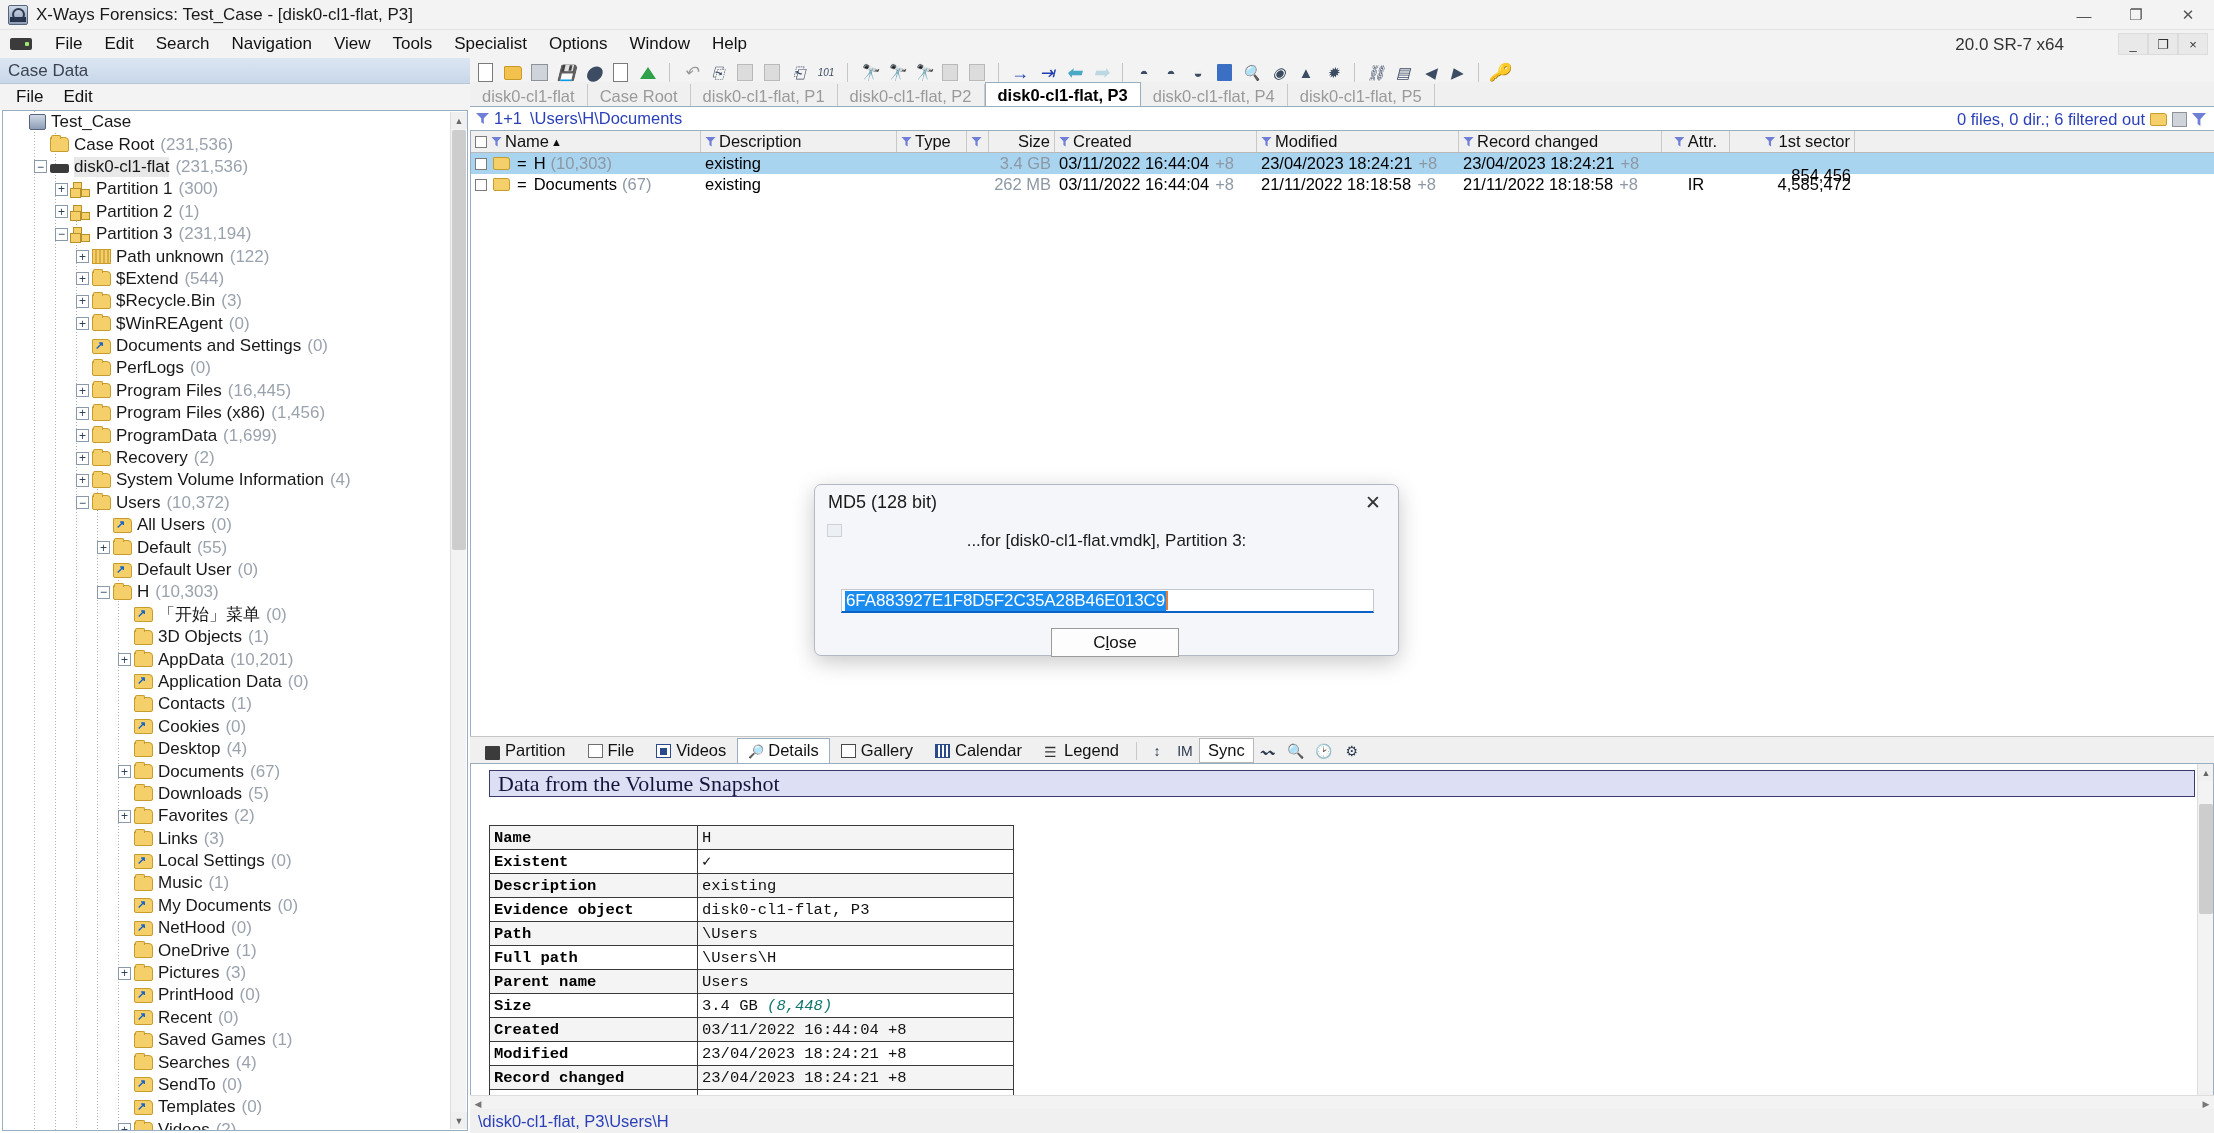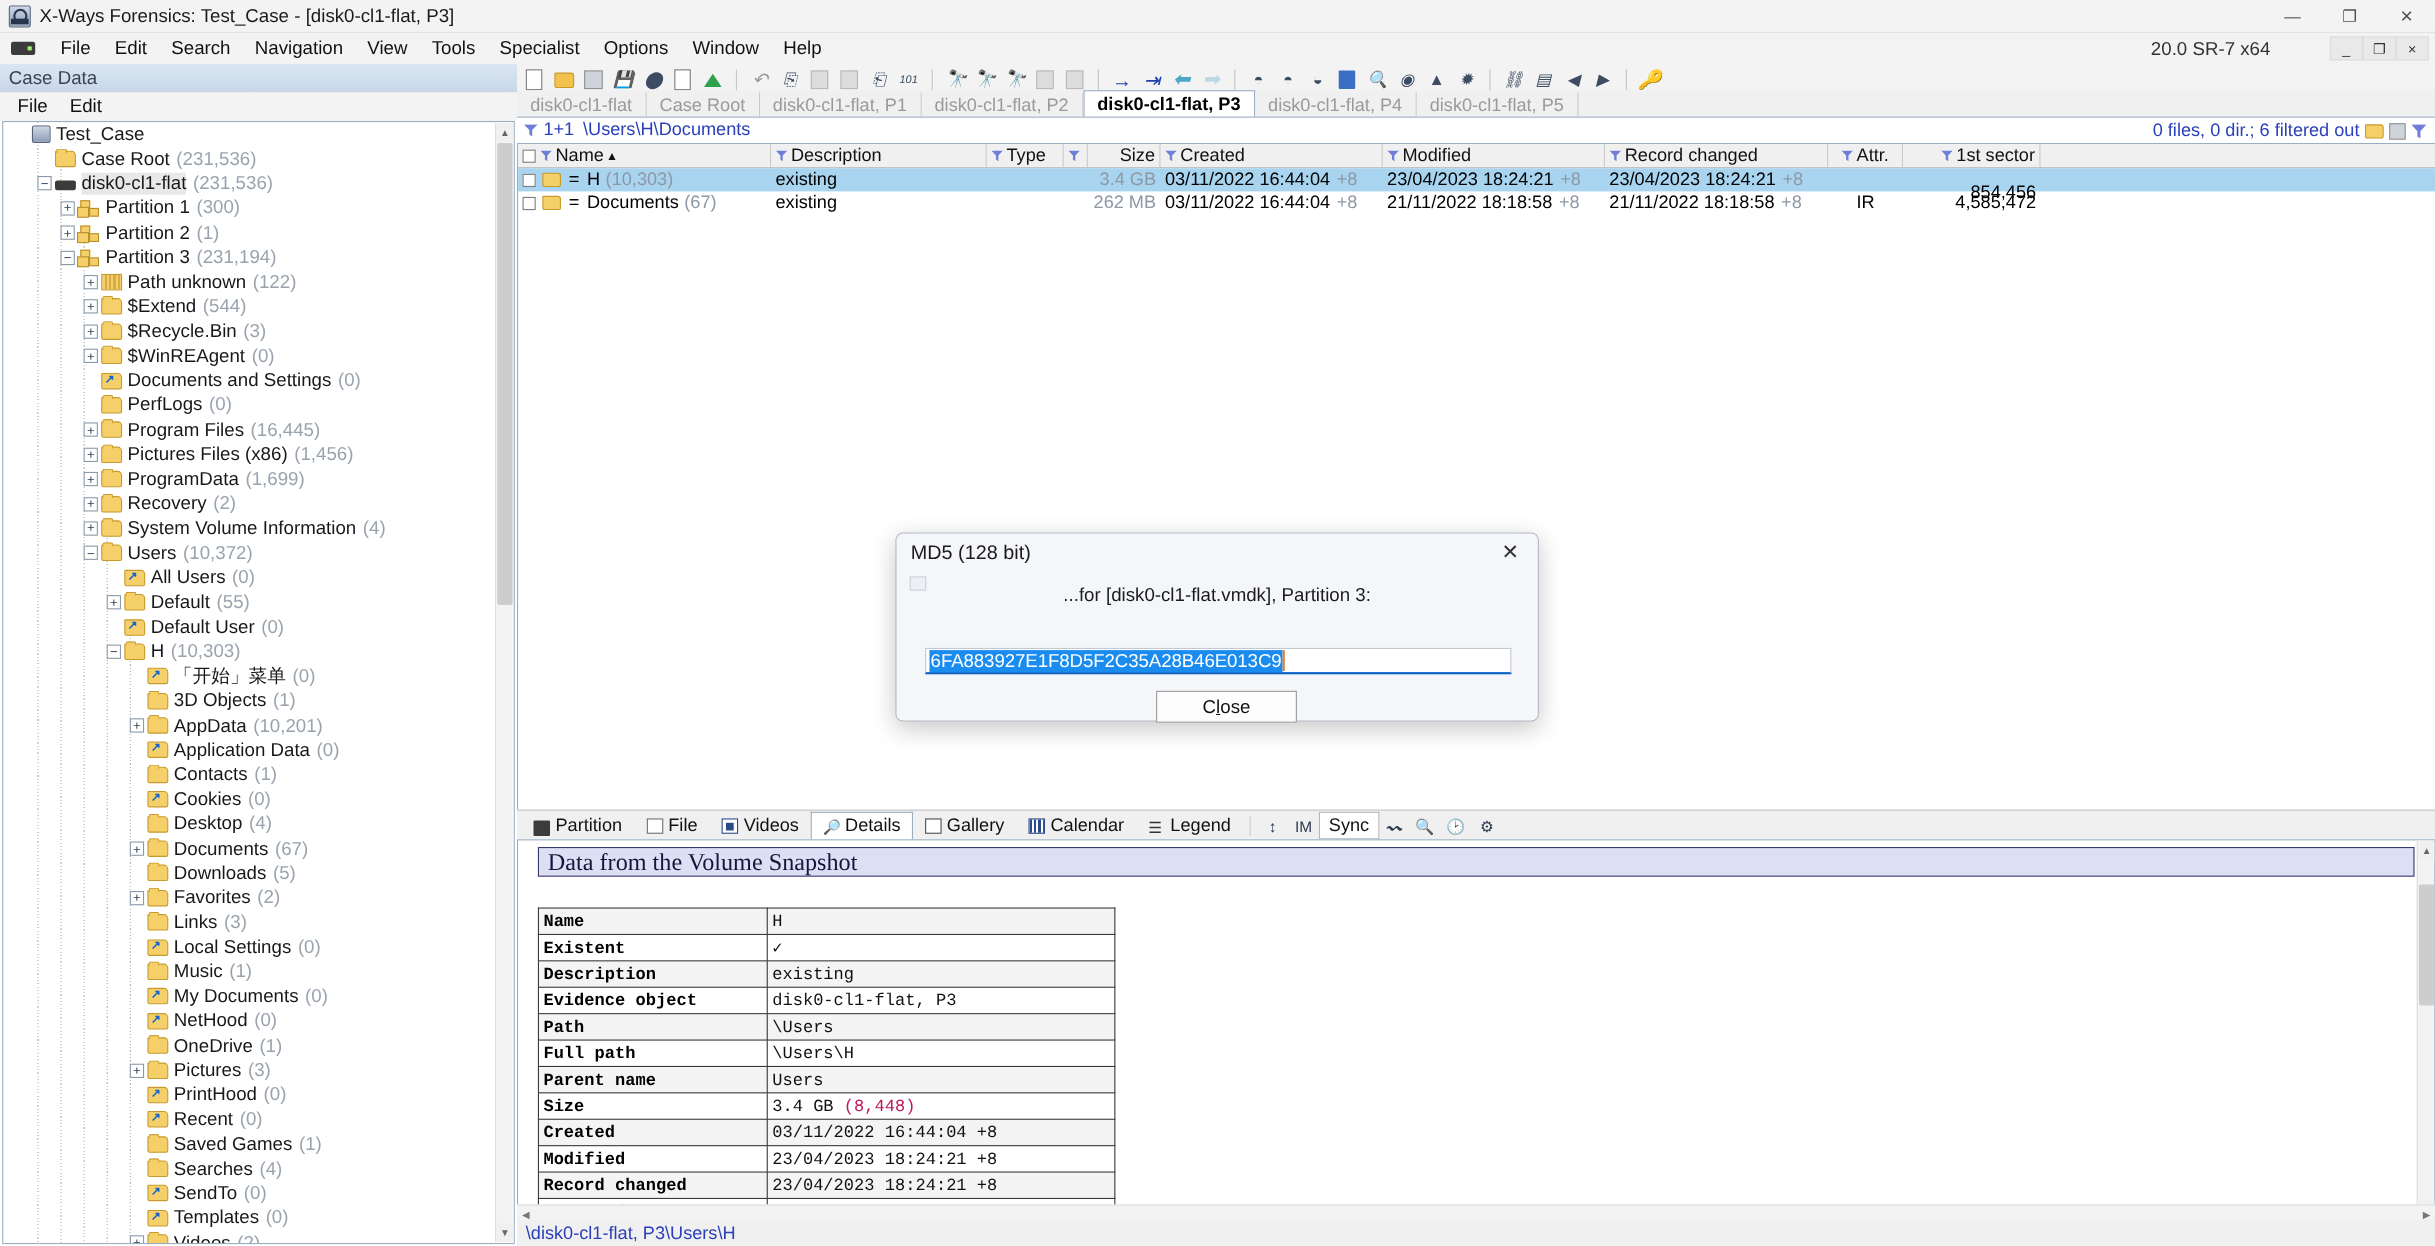--- a/index.html
+++ b/index.html
@@ -226,21 +226,21 @@
     font-family: "Liberation Serif", serif; font-size: 22px; color: #15153c;
   }
   .dp-table {
     margin: 28px 0 0 18px; width: 525px; border-collapse: collapse;
     font-family: "Liberation Mono", monospace; font-size: 15.5px;
   }
   .dp-table td { border: 1px solid #3a3a3a; padding: 1px 4px; height: 24px; }
   .dp-table td.k { width: 208px; font-weight: bold; color: #000; }
   .dp-table td.v { color: #111; }
   .dp-table tr:nth-child(odd) td { background: #f4f4f4; }
-  .dp-table .faint { color: #be185d; }
+  .dp-table .faint { color: #0f766e; font-style: italic; }
 
   .dp-vscroll { position:absolute; right:0; top:0; width:16px; bottom:0; background:#f3f3f3; border-left:1px solid #ddd; }
   .dp-vscroll .thumb{position:absolute;top:40px;left:1px;width:14px;height:110px;background:#cdcdcd;border-radius:2px;}
   .dp-vscroll .ar{position:absolute;left:0;width:16px;height:17px;display:flex;align-items:center;justify-content:center;font-size:9px;color:#666;background:#f0f0f0;}
   .dp-vscroll .ar.up{top:0;} .dp-vscroll .ar.dn{bottom:0;}
 
   .statusbar {
     position: absolute; left: 470px; top: 1109px; width: 1744px; height: 24px;
     background: #f0f0f0; display: flex; align-items: center; padding-left: 8px;
     font-size: 16.5px; color: #2a3fb8;
@@ -542,21 +542,21 @@
             <span class="indent" style="width: 69px;"></span>
             <span class="expander">+</span>
             <span class="tico folder"></span>
             <span class="tlabel">Program Files</span>
             <span class="tcount">(16,445)</span>
           </div>
           <div class="trow">
             <span class="indent" style="width: 69px;"></span>
             <span class="expander">+</span>
             <span class="tico folder"></span>
-            <span class="tlabel">Pictures Files (x86)</span>
+            <span class="tlabel">Program Files (x86)</span>
             <span class="tcount">(1,456)</span>
           </div>
           <div class="trow">
             <span class="indent" style="width: 69px;"></span>
             <span class="expander">+</span>
             <span class="tico folder"></span>
             <span class="tlabel">ProgramData</span>
             <span class="tcount">(1,699)</span>
           </div>
           <div class="trow">

